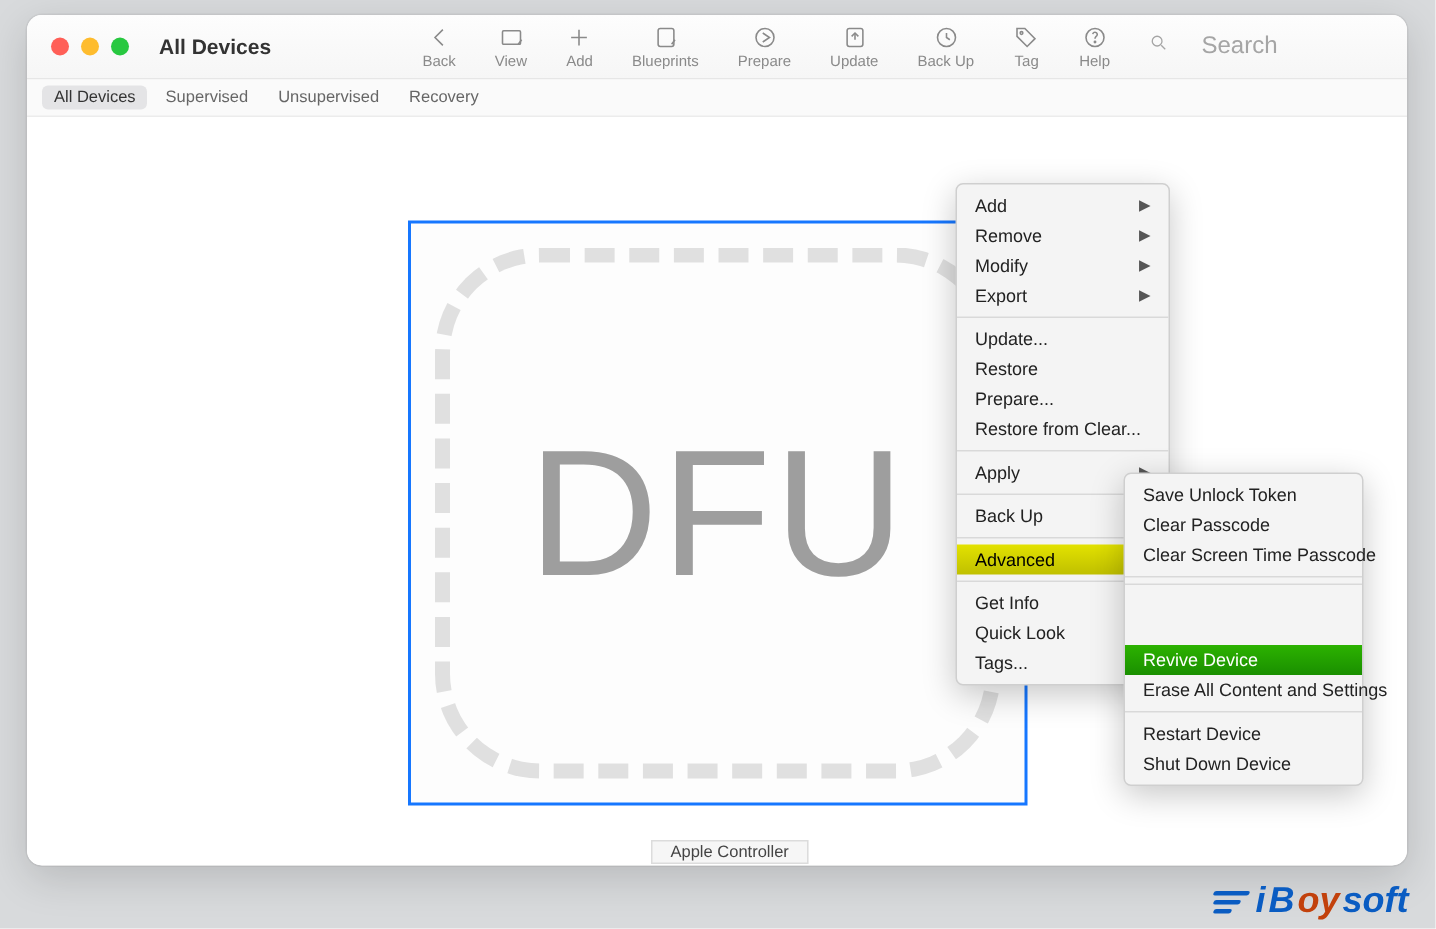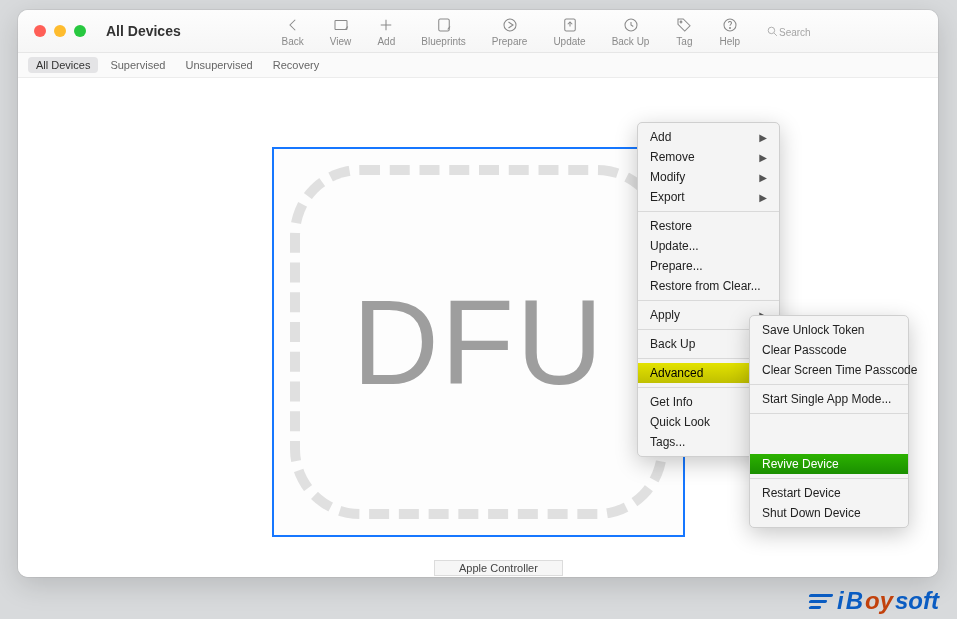--- a/index.html
+++ b/index.html
@@ -9,30 +9,30 @@
 .traffic-lights { display: flex; gap: 8px; align-items: center; padding-left: 4px; }
 .tl { width: 12px; height: 12px; border-radius: 50%; }
 .tl.red { background: #ff5f57; }
 .tl.yellow { background: #febc2e; }
 .tl.green { background: #28c840; }
 .win-title { margin-left: 20px; font-weight: 600; font-size: 14px; color: #333; }
 .toolbar { display: flex; align-items: center; gap: 26px; margin-left: auto; padding-right: 10px; }
 .tb-item { display: flex; flex-direction: column; align-items: center; gap: 2px; color: #888; cursor: default; justify-content: center; }
 .tb-item svg { width: 18px; height: 18px; stroke: #8a8a8a; fill: none; stroke-width: 1.4; }
 .tb-label { font-size: 10px; color: #8a8a8a; }
-.search-wrap { display: flex; align-items: flex-end; gap: 0; color: #a5a5a5; font-size: 10px; width: 150px; }
+.search-wrap { display: flex; align-items: flex-start; gap: 22px; color: #a5a5a5; font-size: 16px; width: 150px; }
 .search-wrap svg { width: 13px; height: 13px; stroke: #a5a5a5; fill: none; stroke-width: 1.6; }
 .filterbar { height: 25px; background: #fafafa; display: flex; align-items: center; gap: 4px; padding: 0 10px; border-bottom: 1px solid #ececec; }
 .filter { font-size: 11px; padding: 2px 8px; border-radius: 4px; color: #666; cursor: default; }
 .filter.active { background: #e4e4e6; color: #333; }
 .content { flex: 1; position: relative; background: #ffffff; }
 .device-box { position: absolute; left: 254px; top: 69px; width: 413px; height: 390px; border: 2px solid #1677ff; background: #fdfdfd; }
 .rounded-dash { position: absolute; left: 16px; top: 16px; right: 16px; bottom: 16px; border: 10px dashed #e0e0e0; border-radius: 70px; display: flex; align-items: center; justify-content: center; }
 .dfu-text { font-size: 120px; font-weight: 300; color: #9e9e9e; letter-spacing: 2px; }
-.device-caption { position: absolute; left: 416px; top: 482px; background: #f6f6f6; border: 1px solid #dcdcdc; padding: 1px 24px; font-size: 11px; color: #444; }
+.device-caption { position: absolute; left: 416px; top: 482px; background: #f6f6f6; border: 1px solid #dcdcdc; padding: 1px 12px; font-size: 11px; color: #444; }
 .context-menu { position: absolute; left: 637px; top: 122px; width: 143px; background: #f4f4f4; border: 1px solid #cfcfcf; border-radius: 5px; box-shadow: 0 6px 22px rgba(0,0,0,0.22); padding: 4px 0; font-size: 12px; color: #222; }
 .cm-item { padding: 3px 12px; display: flex; align-items: center; justify-content: space-between; cursor: default; white-space: nowrap; }
 .cm-chevron { color: #555; font-size: 10px; }
 .cm-sep { height: 1px; background: #d9d9d9; margin: 4px 0; }
 .cm-item.highlight { background: linear-gradient(#e3e200, #c0c000); color: #000; }
 .submenu { position: absolute; left: 749px; top: 315px; width: 160px; background: #f4f4f4; border: 1px solid #cfcfcf; border-radius: 5px; box-shadow: 0 6px 22px rgba(0,0,0,0.22); padding: 4px 0; font-size: 12px; color: #222; }
 .sm-item { padding: 3px 12px; cursor: default; white-space: nowrap; }
 .sm-sep { height: 1px; background: #d9d9d9; margin: 4px 0; }
 .sm-item.highlight { background: linear-gradient(#2cb200, #1a8f00); color: #ffffff; margin-top: 40px; }
 .watermark { position: absolute; right: 18px; bottom: 4px; font-style: italic; font-weight: 700; font-size: 24px; color: #0a5cc2; display: flex; align-items: center; gap: 2px; }
@@ -159,24 +159,24 @@
   <div class="cm-item">
       <span>Modify</span>
       <span class="cm-chevron">▶</span>
     </div>
   <div class="cm-item">
       <span>Export</span>
       <span class="cm-chevron">▶</span>
     </div>
   <div class="cm-sep"></div>
   <div class="cm-item">
+      <span>Update...</span>
+    </div>
+  <div class="cm-item">
       <span>Restore</span>
-    </div>
-  <div class="cm-item">
-      <span>Update...</span>
     </div>
   <div class="cm-item">
       <span>Prepare...</span>
     </div>
   <div class="cm-item">
       <span>Restore from Clear...</span>
     </div>
   <div class="cm-sep"></div>
   <div class="cm-item">
       <span>Apply</span>
@@ -201,23 +201,23 @@
   <div class="cm-item">
       <span>Tags...</span>
     </div>
 </div>
 
 <div class="submenu">
   <div class="sm-item">Save Unlock Token</div>
   <div class="sm-item">Clear Passcode</div>
   <div class="sm-item">Clear Screen Time Passcode</div>
   <div class="sm-sep"></div>
-  <div class="sm-item">Start Single App Mode...</div>
   <div class="sm-sep"></div>
   <div class="sm-item highlight">Revive Device</div>
+  <div class="sm-item">Erase All Content and Settings</div>
   <div class="sm-sep"></div>
   <div class="sm-item">Restart Device</div>
   <div class="sm-item">Shut Down Device</div>
 </div>
 
 <div class="watermark">
   <span class="lines">
     <span class="line"></span>
       <span class="line" style="width:18px"></span>
       <span class="line" style="width:12px"></span>

